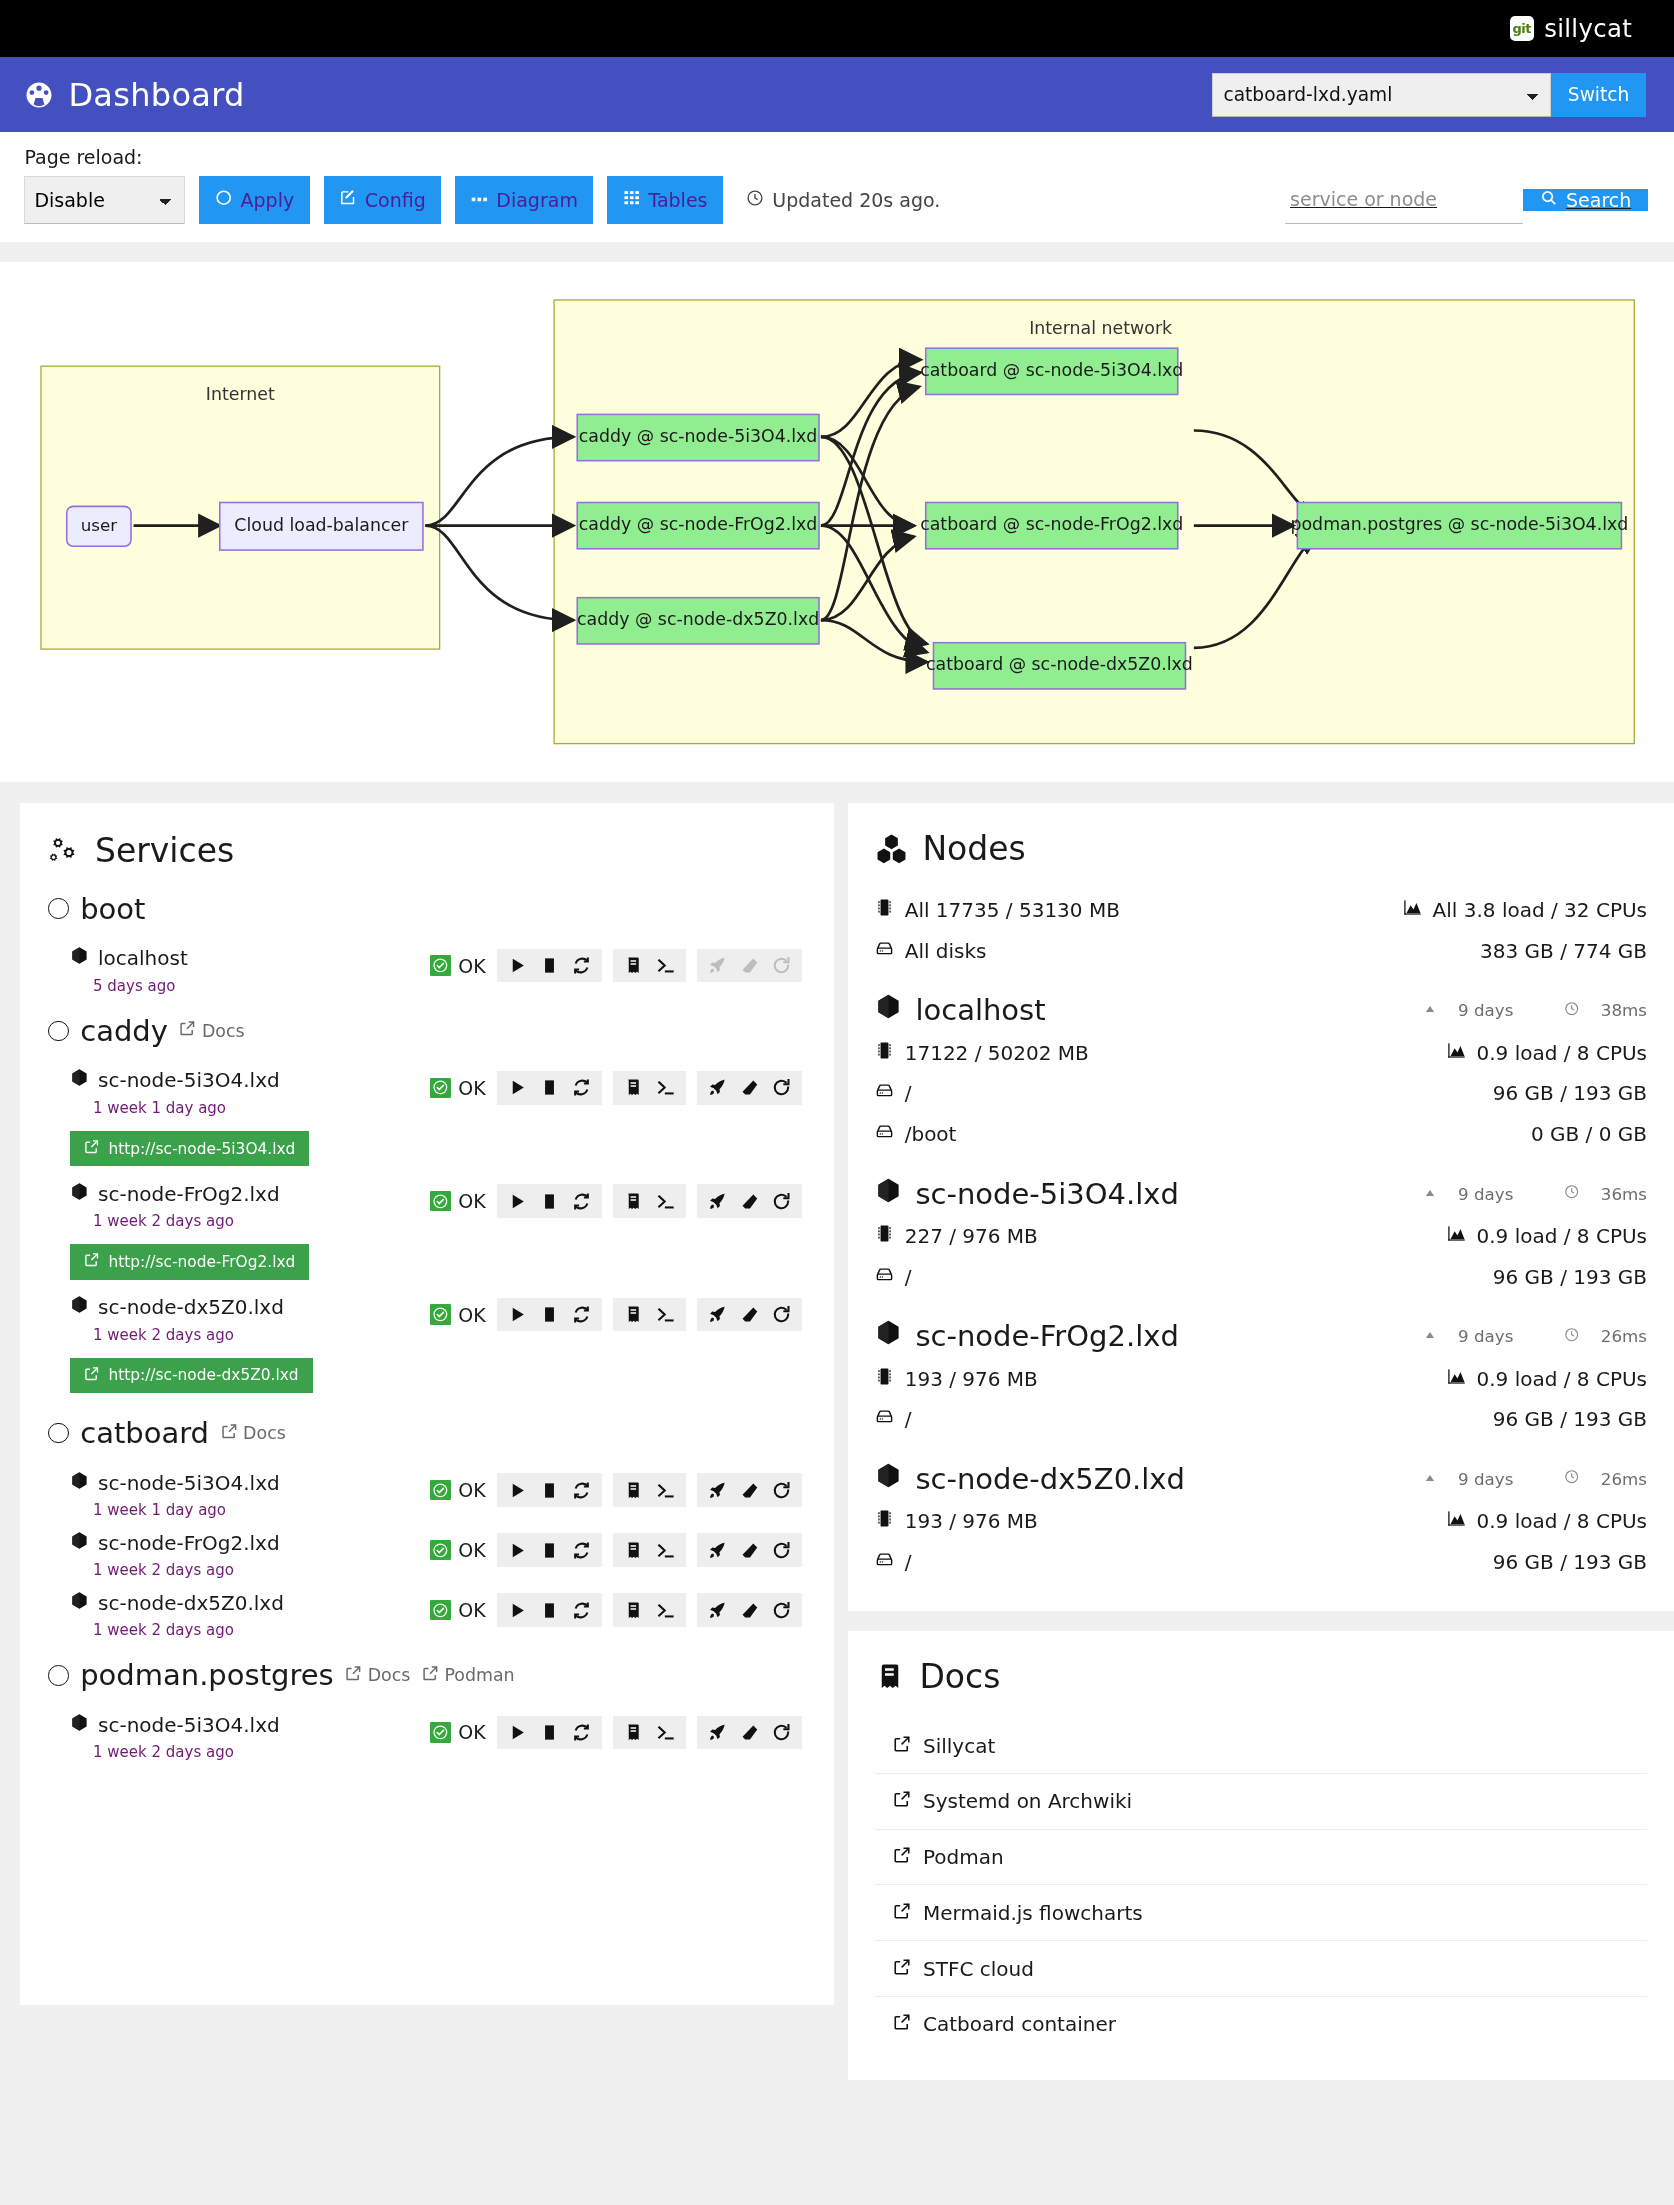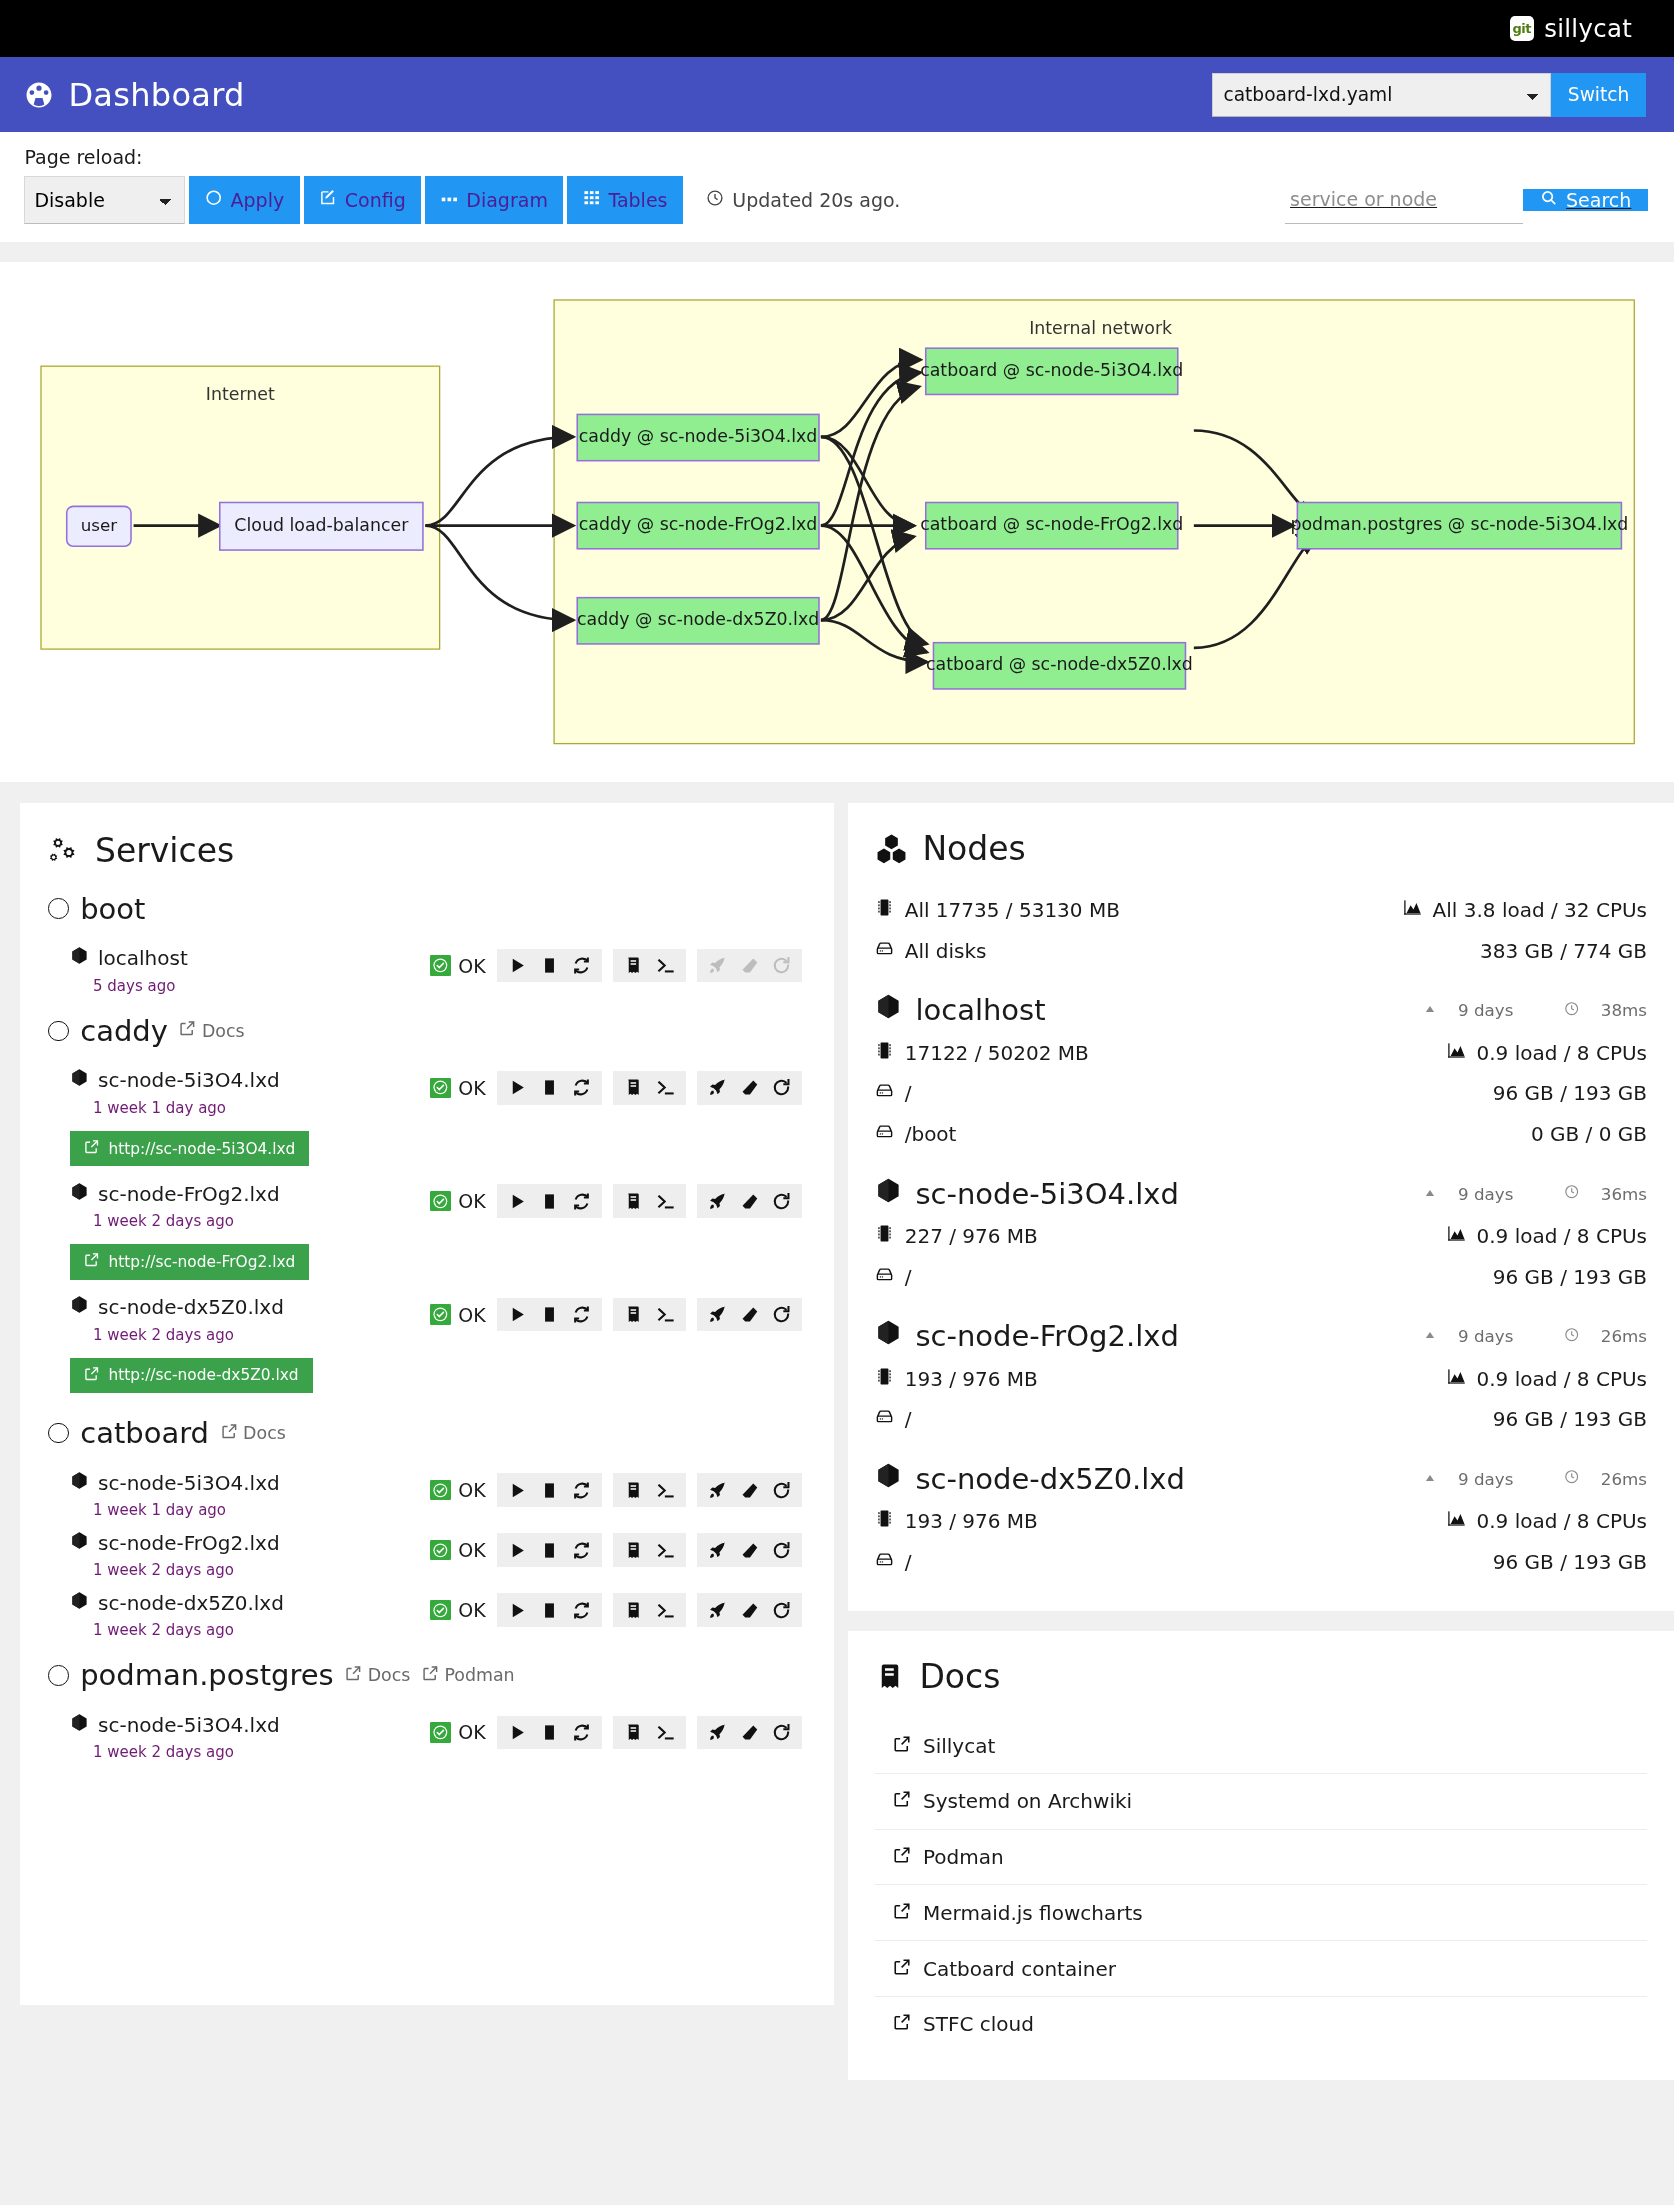--- a/index.html
+++ b/index.html
@@ -55,21 +55,21 @@
   }
   .btn-switch {
     background:#2196f3; color:#fff; border:none; font-size:18.6px;
     padding: 0 16.7px; cursor:pointer; font-family:"DejaVu Sans","Liberation Sans",sans-serif;
   }
 
   
   .toolbar-wrap { background:#fff; padding: 14px 26px 18px 24.4px; }
   .reload-label { font-size: 19px; margin-bottom: 7.7px; }
   .toolbar-row { display:flex; align-items:flex-start; }
-  .toolbar-left { display:flex; align-items:stretch; gap:4px; }
+  .toolbar-left { display:flex; align-items:stretch; gap:14px; }
   select.reload {
     width: 161px; height: 48px; font-size:19px; padding:0 9px;
     font-family:"DejaVu Sans","Liberation Sans",sans-serif;
     background:#efefef; border:0.6px solid #d8d8d8; border-bottom:1.9px solid #bcbcbc; border-radius:0;
     -webkit-appearance:none; appearance:none;
     background-image:
       linear-gradient(45deg, transparent 50%, #222 50%),
       linear-gradient(135deg, #222 50%, transparent 50%);
     background-position: calc(100% - 19px) 22px, calc(100% - 13px) 22px;
     background-size: 6.4px 6.4px, 6.4px 6.4px;
@@ -1381,29 +1381,29 @@
                 <path d="M19 14.5V20a1 1 0 01-1 1H4a1 1 0 01-1-1V6a1 1 0 011-1h5.5"></path>
               </svg></span>
                  <span>Mermaid.js flowcharts</span>
           </div>
           <div class="doc-item">
             <span><svg width="18" height="18" viewBox="0 0 24 24" fill="none" stroke="#111" stroke-width="2.1">
                 <path d="M14 3h7v7"></path>
                 <path d="M21 3l-9.5 9.5"></path>
                 <path d="M19 14.5V20a1 1 0 01-1 1H4a1 1 0 01-1-1V6a1 1 0 011-1h5.5"></path>
               </svg></span>
-                 <span>Catboard container</span>
+                 <span>STFC cloud</span>
           </div>
           <div class="doc-item">
             <span><svg width="18" height="18" viewBox="0 0 24 24" fill="none" stroke="#111" stroke-width="2.1">
                 <path d="M14 3h7v7"></path>
                 <path d="M21 3l-9.5 9.5"></path>
                 <path d="M19 14.5V20a1 1 0 01-1 1H4a1 1 0 01-1-1V6a1 1 0 011-1h5.5"></path>
               </svg></span>
-                 <span>STFC cloud</span>
+                 <span>Catboard container</span>
           </div>
         </div>
     </div>
 
   </div>
 </div>
 
 <div class="bottom-gap"></div>
 
 

